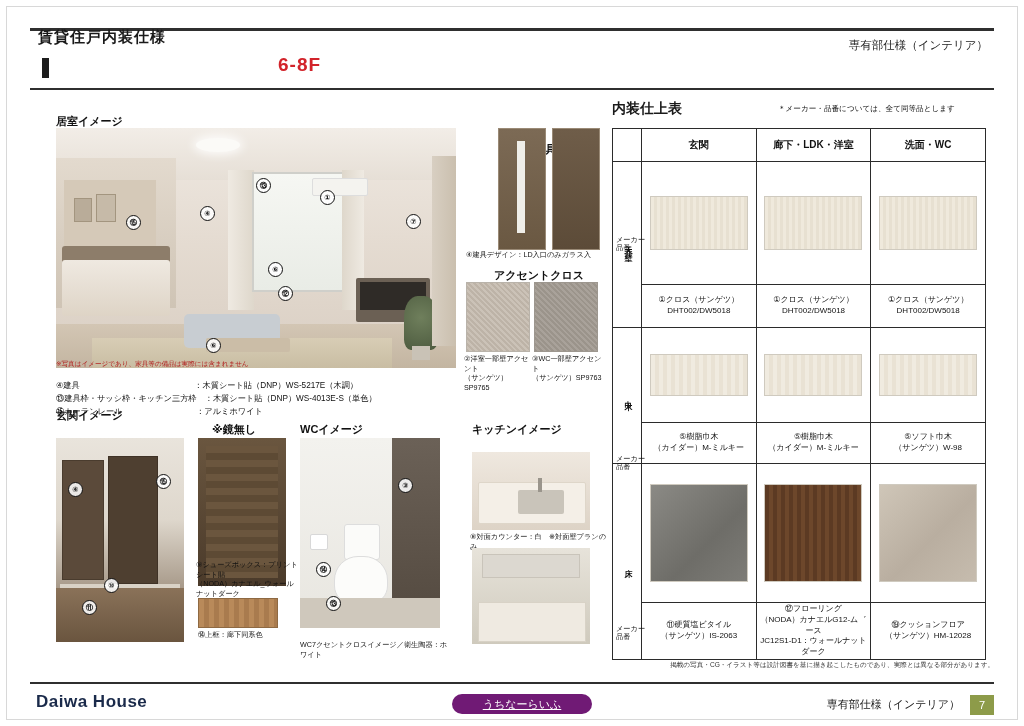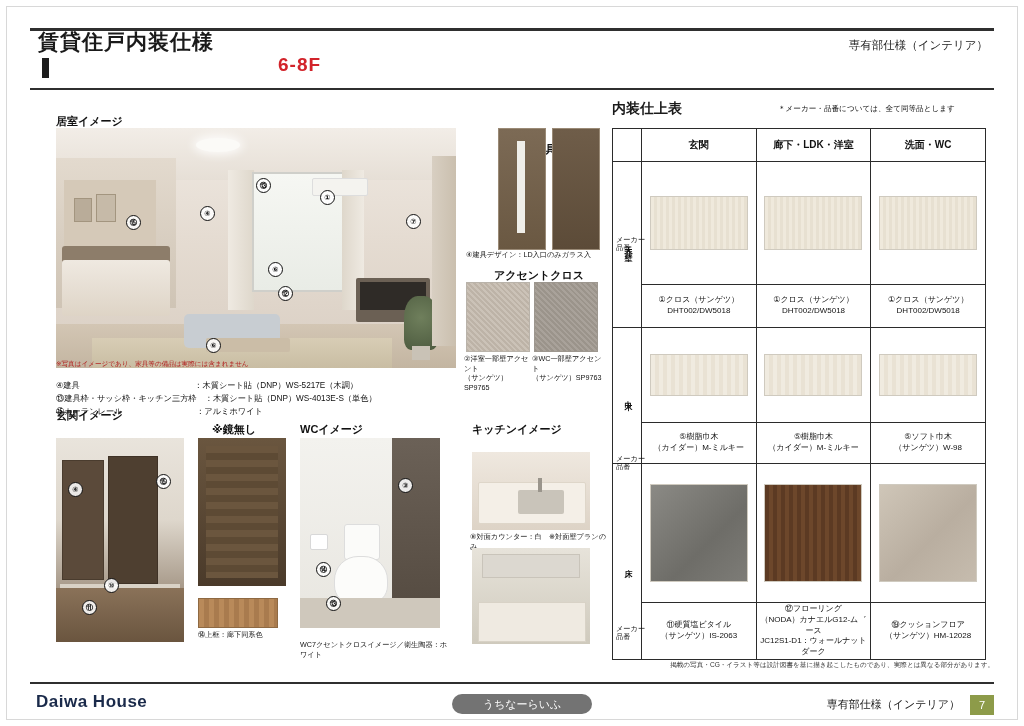--- a/index.html
+++ b/index.html
@@ -10,21 +10,21 @@
     color:#1a1a1a;
     position:relative;
     overflow:hidden;
   }
   .page{position:absolute;inset:0;background:#fff;}
   .frame{position:absolute;left:6px;top:6px;right:6px;bottom:6px;border:1px solid #d8d8d8;}
 
   
   .hdr-rule{position:absolute;left:30px;top:28px;width:964px;height:3px;background:#2f2f2f;}
   .hdr-rule2{position:absolute;left:30px;top:88px;width:964px;height:2px;background:#2f2f2f;}
-  .title-main{position:absolute;left:38px;top:28px;font-size:21px;font-weight:bold;letter-spacing:1px;}
+  .title-main{position:absolute;left:38px;top:28px;font-size:15px;font-weight:bold;letter-spacing:1px;}
   .title-bar{position:absolute;left:42px;top:58px;width:7px;height:20px;background:#1d1d1d;}
   .title-sub{position:absolute;left:58px;top:58px;font-size:16px;font-weight:bold;letter-spacing:1px;}
   .title-floor{position:absolute;left:278px;top:54px;font-size:19px;font-weight:bold;color:#d2232a;letter-spacing:1px;}
   .hdr-right{position:absolute;right:36px;top:38px;font-size:11.5px;color:#222;}
 
   
   .lbl{position:absolute;font-size:11px;font-weight:bold;color:#111;}
   .lbl-xs{position:absolute;font-size:7.2px;color:#111;line-height:1.35;}
 
   
@@ -109,22 +109,22 @@
   .sw-wall{background:repeating-linear-gradient(90deg,#efe9dc 0 3px,#e7e0d1 3px 6px);}
   .sw-base{background:repeating-linear-gradient(90deg,#f0ebe0 0 4px,#e9e2d4 4px 8px);}
   .sw-tile{background:linear-gradient(135deg,#8b8a85,#6e6d68 60%,#7d7c77);}
   .sw-wood{background:repeating-linear-gradient(90deg,#5c3a23 0 4px,#6d472b 4px 8px);}
   .sw-cf{background:linear-gradient(135deg,#cfc6b8,#b9aea0 55%,#c6bcae);}
   .cellmaker{font-size:7.4px;line-height:1.35;}
 
   
   .foot-rule{position:absolute;left:30px;bottom:42px;width:964px;height:2px;background:#2f2f2f;}
   .brand{position:absolute;left:36px;bottom:14px;font-size:17px;font-weight:bold;color:#1a2a4a;letter-spacing:.5px;}
-  .uchi{position:absolute;left:452px;bottom:12px;width:140px;height:20px;background:#737373;border-radius:10px;
-        color:#fff;font-size:11px;text-align:center;line-height:20px;}
+  .uchi{position:absolute;left:452px;bottom:12px;width:140px;height:20px;background:#701a75;border-radius:10px;
+        color:#fff;font-size:11px;text-align:center;line-height:20px;text-decoration:underline;}
   .foot-right{position:absolute;right:64px;bottom:14px;font-size:11px;}
   .pagenum{position:absolute;right:30px;bottom:11px;width:24px;height:20px;background:#8d9b49;color:#fff;
         font-size:11px;text-align:center;line-height:20px;}
   .disclaim{position:absolute;right:30px;bottom:56px;font-size:6.6px;color:#333;text-align:right;}
 </style>
 </head>
 <body>
 
 <div class="page">
   <div class="frame"></div>
@@ -198,20 +198,22 @@
   </div>
   <div class="callout" style="left:68px;top:482px;">④</div>
   <div class="callout" style="left:156px;top:474px;">⑮</div>
   <div class="callout" style="left:104px;top:578px;">⑩</div>
   <div class="callout" style="left:82px;top:600px;">⑪</div>
 
   <div class="lbl" style="left:212px;top:422px;">※鏡無し</div>
   <div class="ph mirror">
       <div class="mr-panel"></div>
     </div>
+  <div class="lbl-xs" style="left:196px;top:560px;width:104px;white-space:pre-line;">⑨シューズボックス：プリントシート貼
+（NODA）カナエル_ウォールナットダーク</div>
   <div class="woodsw"></div>
   <div class="lbl-xs" style="left:198px;top:630px;">⑭上框：廊下同系色</div>
 
   <div class="lbl" style="left:300px;top:422px;">WCイメージ</div>
   <div class="ph wc">
     <div class="wc-wallR"></div>
       <div class="wc-paper"></div>
     <div class="wc-tank"></div>
       <div class="wc-bowl"></div>
       <div class="wc-floor"></div>

